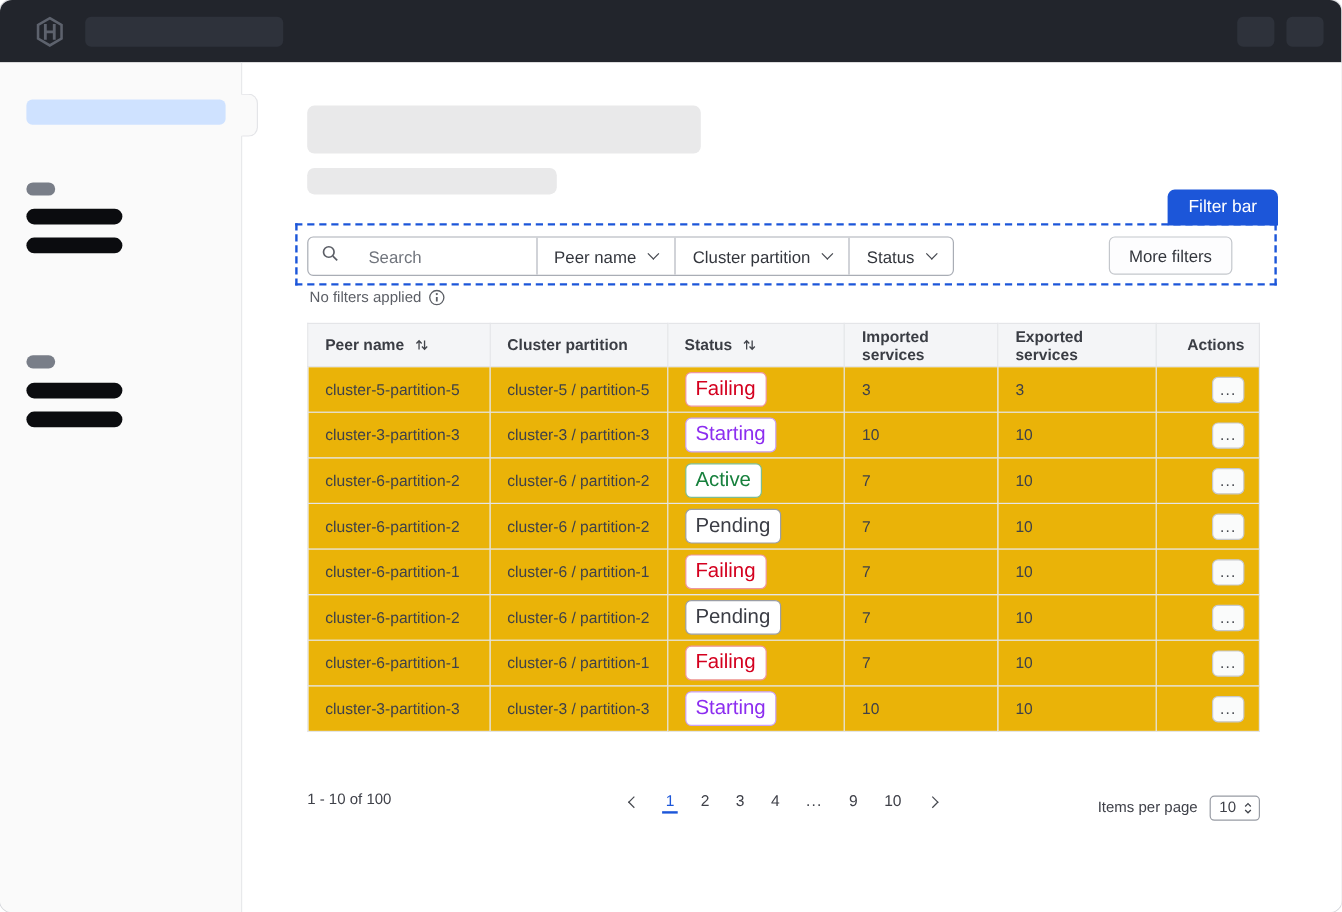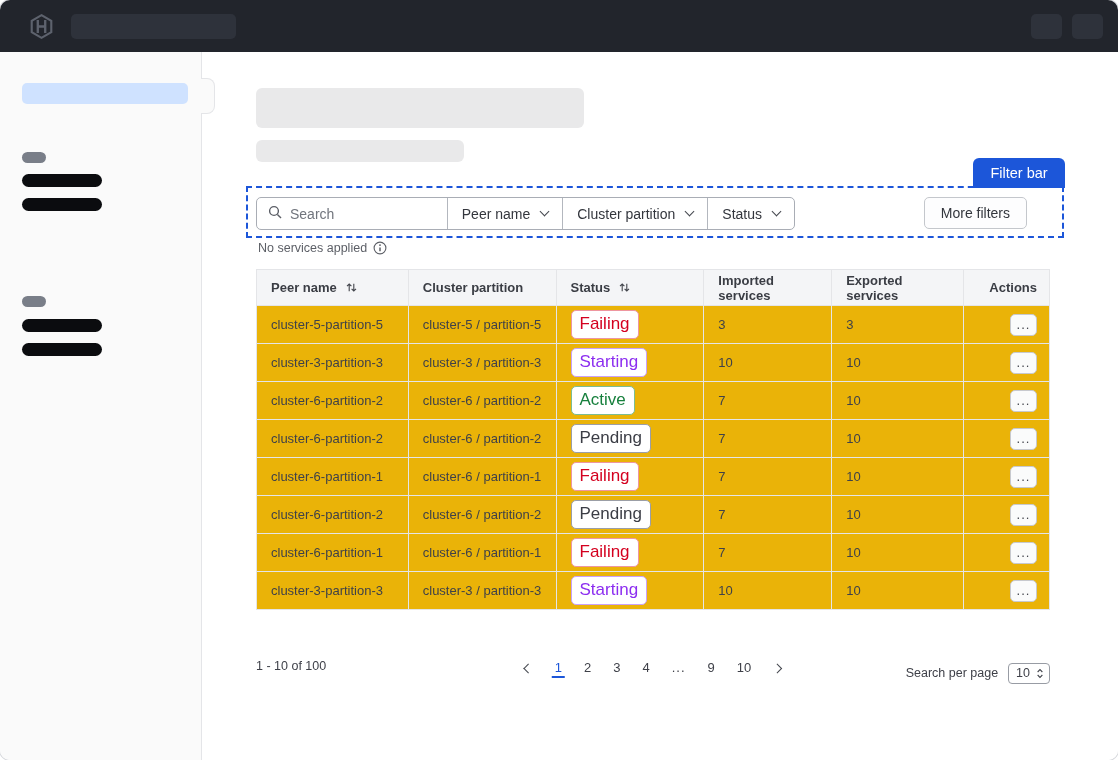--- a/index.html
+++ b/index.html
@@ -48,21 +48,21 @@
     position:absolute; left:771px; top:106px; width:92px; height:30px; z-index:2;
     background:var(--accent,#1c56d9); color:#fff; font-weight:400; font-size:14.5px;
     border-radius:6px 6px 0 0; display:flex; align-items:center; justify-content:center;
   }
   
   .filterbar { position:absolute; left:54px; top:145px; width:771px; display:flex; justify-content:space-between; align-items:flex-start; z-index:2; }
   .filter-group {
     width:539px; height:33px; background:#fff; border:1px solid #a9adb5; border-radius:5px;
     display:flex; align-items:stretch; overflow:hidden;
   }
-  .search-seg { flex:1; display:flex; align-items:center; gap:8px; padding:0 11px; }
+  .search-seg { flex:1; display:flex; align-items:center; gap:25px; padding:0 11px; }
   .search-seg input { border:none; outline:none; width:100%; font-family:inherit; font-size:14px; color:#3f4149; background:transparent; }
   .search-seg input::placeholder { color:#71757d; }
   .dd-seg {
     display:flex; align-items:center; gap:11px; padding:0 14px;
     border-left:1px solid #b3b7be; font-size:14px; color:#33363d; cursor:pointer; white-space:nowrap;
   }
   .chev { display:inline-block; width:7px; height:7px; border-right:1.6px solid #44474e; border-bottom:1.6px solid #44474e; }
   .chev.down  { transform:rotate(45deg); margin-top:-4px; }
   .chev.left  { transform:rotate(135deg); }
   .chev.right { transform:rotate(-45deg); }
@@ -165,21 +165,21 @@
               <div class="dd-seg">
                 <span>Status</span>
                 <span class="chev down"></span>
               </div>
             </div>
         </div>
         <button class="more-filters">More filters</button>
       </div>
 
       <div class="applied">
-        <span>No services applied</span>
+        <span>No filters applied</span>
         <span style="display:inline-flex">
           <svg width="14" height="14" viewBox="0 0 14 14" fill="none" stroke="#5c5f66" stroke-width="1.1">
             <circle cx="7" cy="7" r="5.9"></circle>
               <path d="M7 6.4v3.8" stroke-width="1.5"></path>
               <circle cx="7" cy="4.1" r="0.95" fill="#5c5f66" stroke="none"></circle>
           </svg>
         </span>
       </div>
 
       <table class="data-table">
@@ -306,21 +306,21 @@
               <span class="page">4</span>
               <span class="page ellipsis">...</span>
               <span class="page">9</span>
               <span class="page">10</span>
             </span>
           <span class="nav-chev">
               <span class="chev right"></span>
             </span>
         </div>
         <div class="pp">
-          <span>Search per page</span>
+          <span>Items per page</span>
           <span class="pp-select">
             <span>10</span>
             <span style="display:inline-flex">
               <svg width="8" height="11" viewBox="0 0 10 14" fill="none" stroke="#44474e" stroke-width="1.4">
                 <path d="M2 5.1 5 2.1l3 3"></path>
                   <path d="M2 8.9l3 3 3-3"></path>
               </svg>
             </span>
           </span>
         </div>

